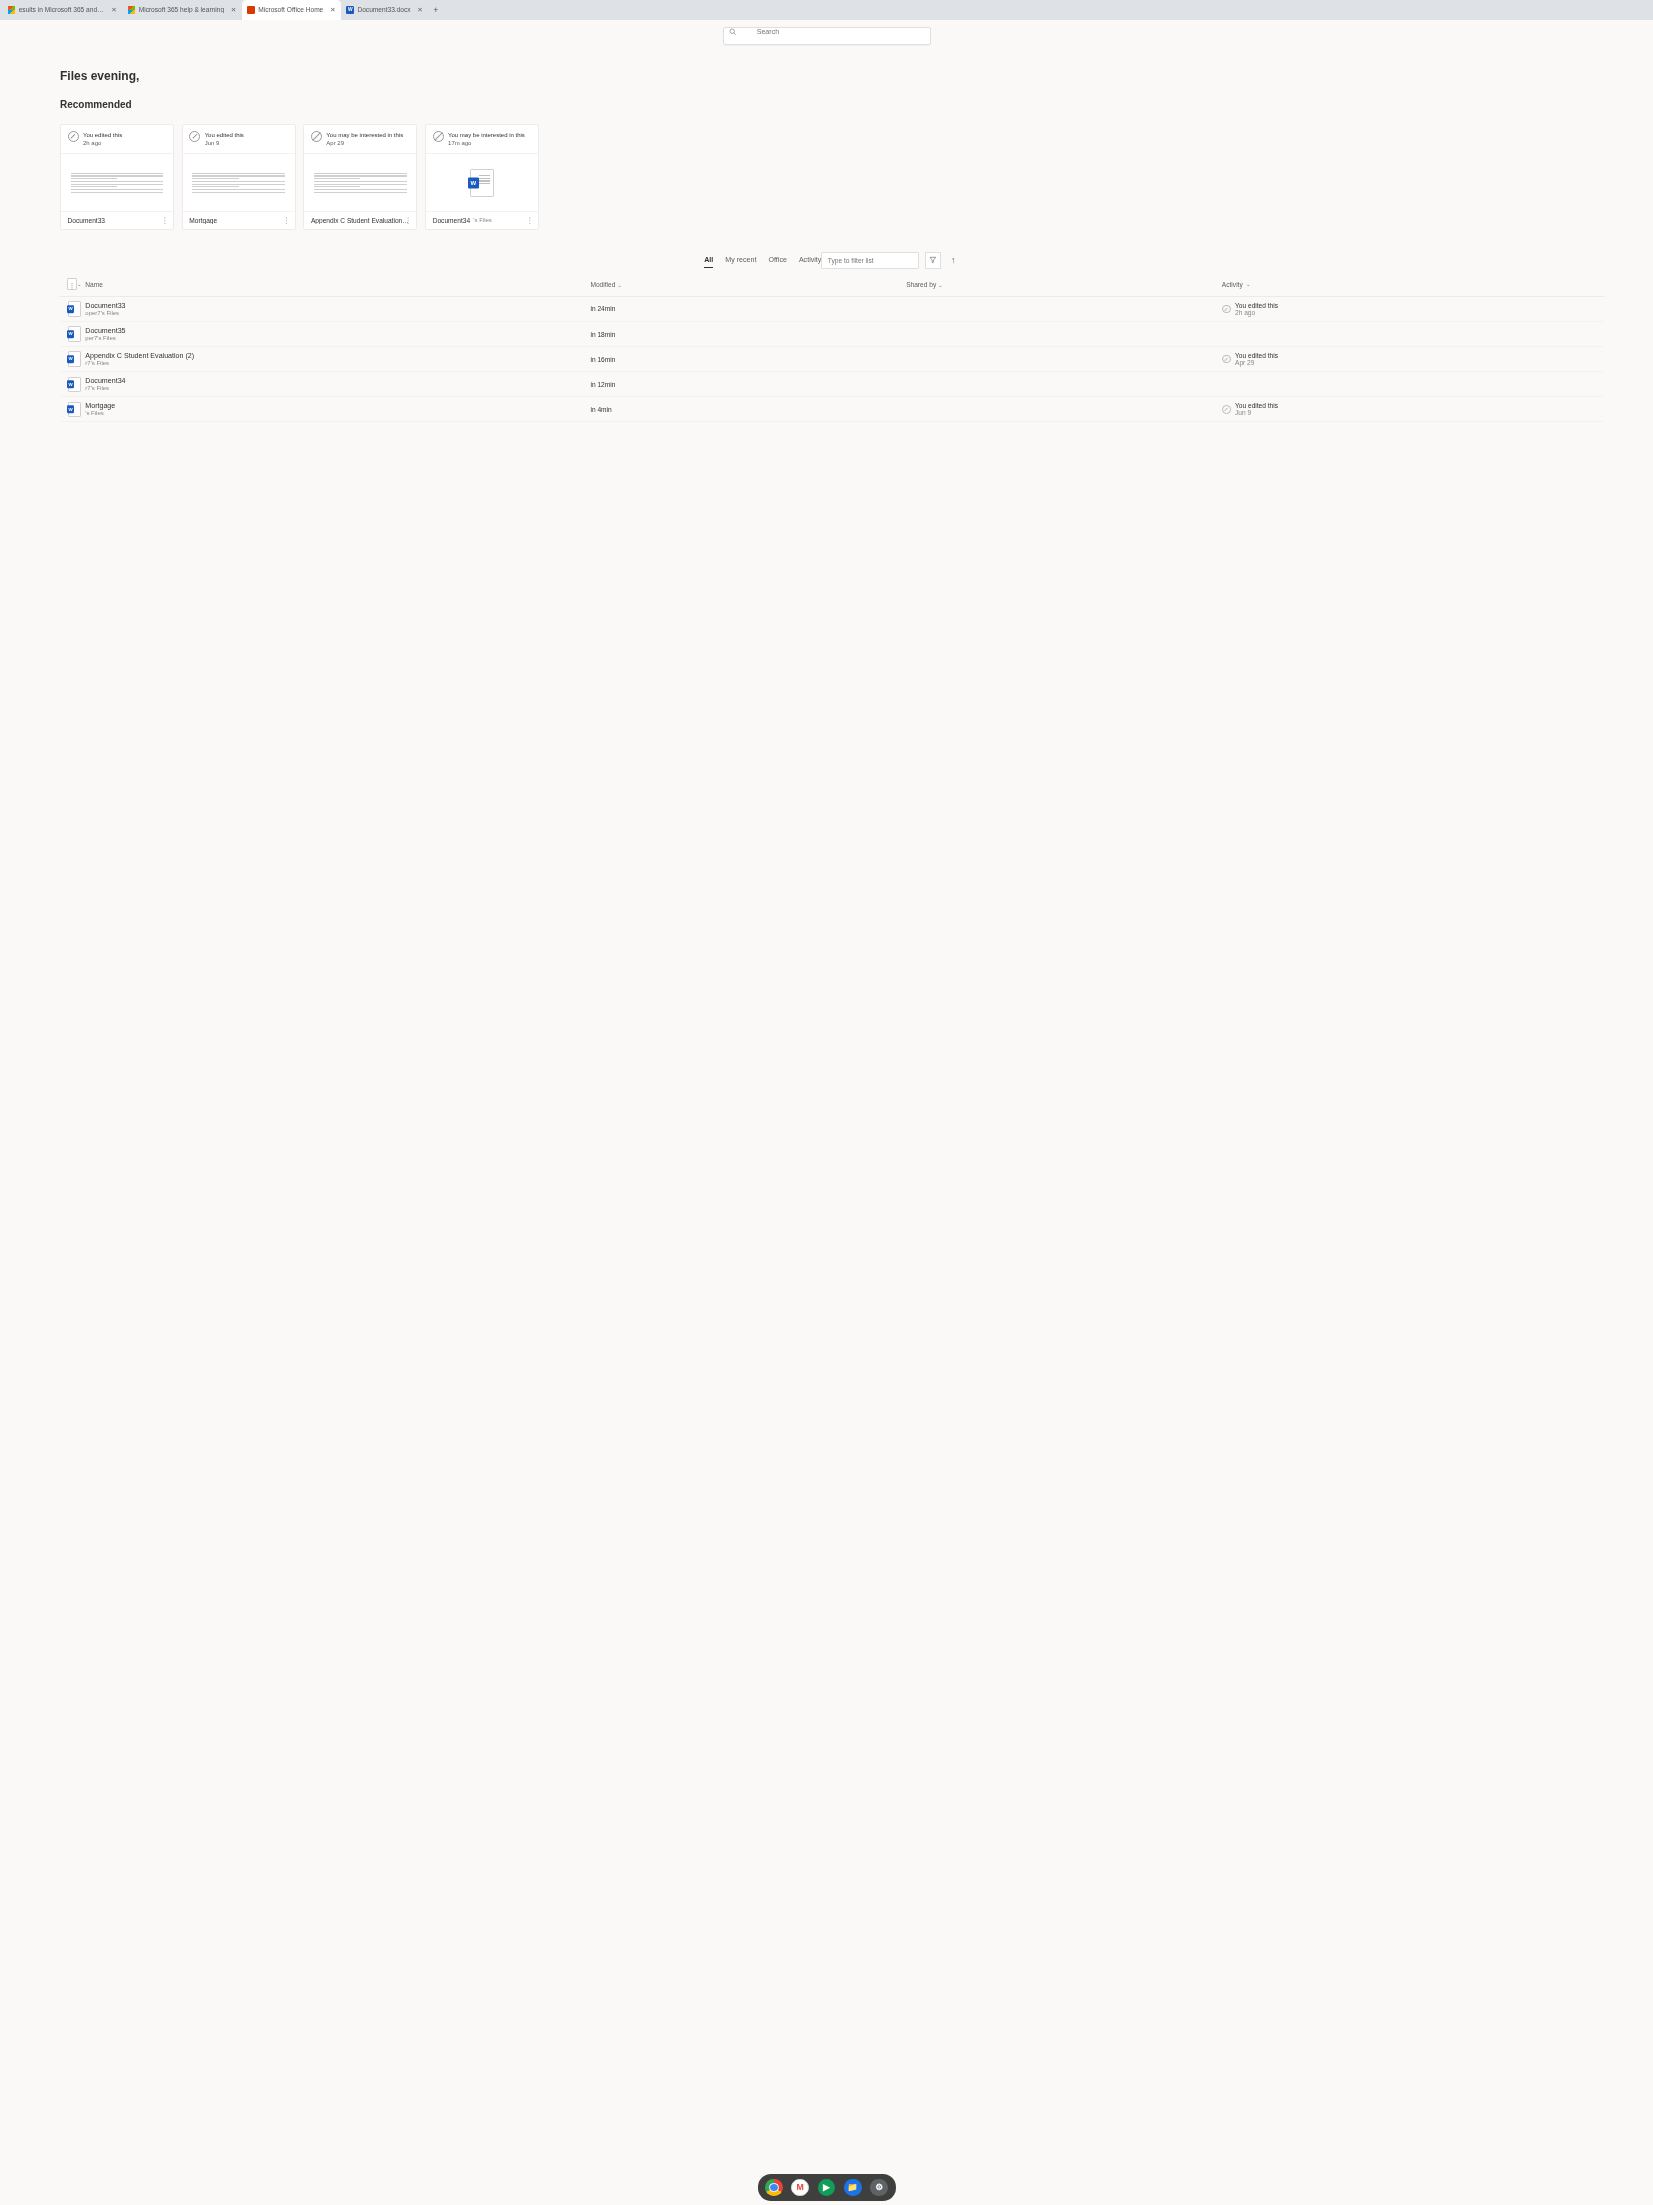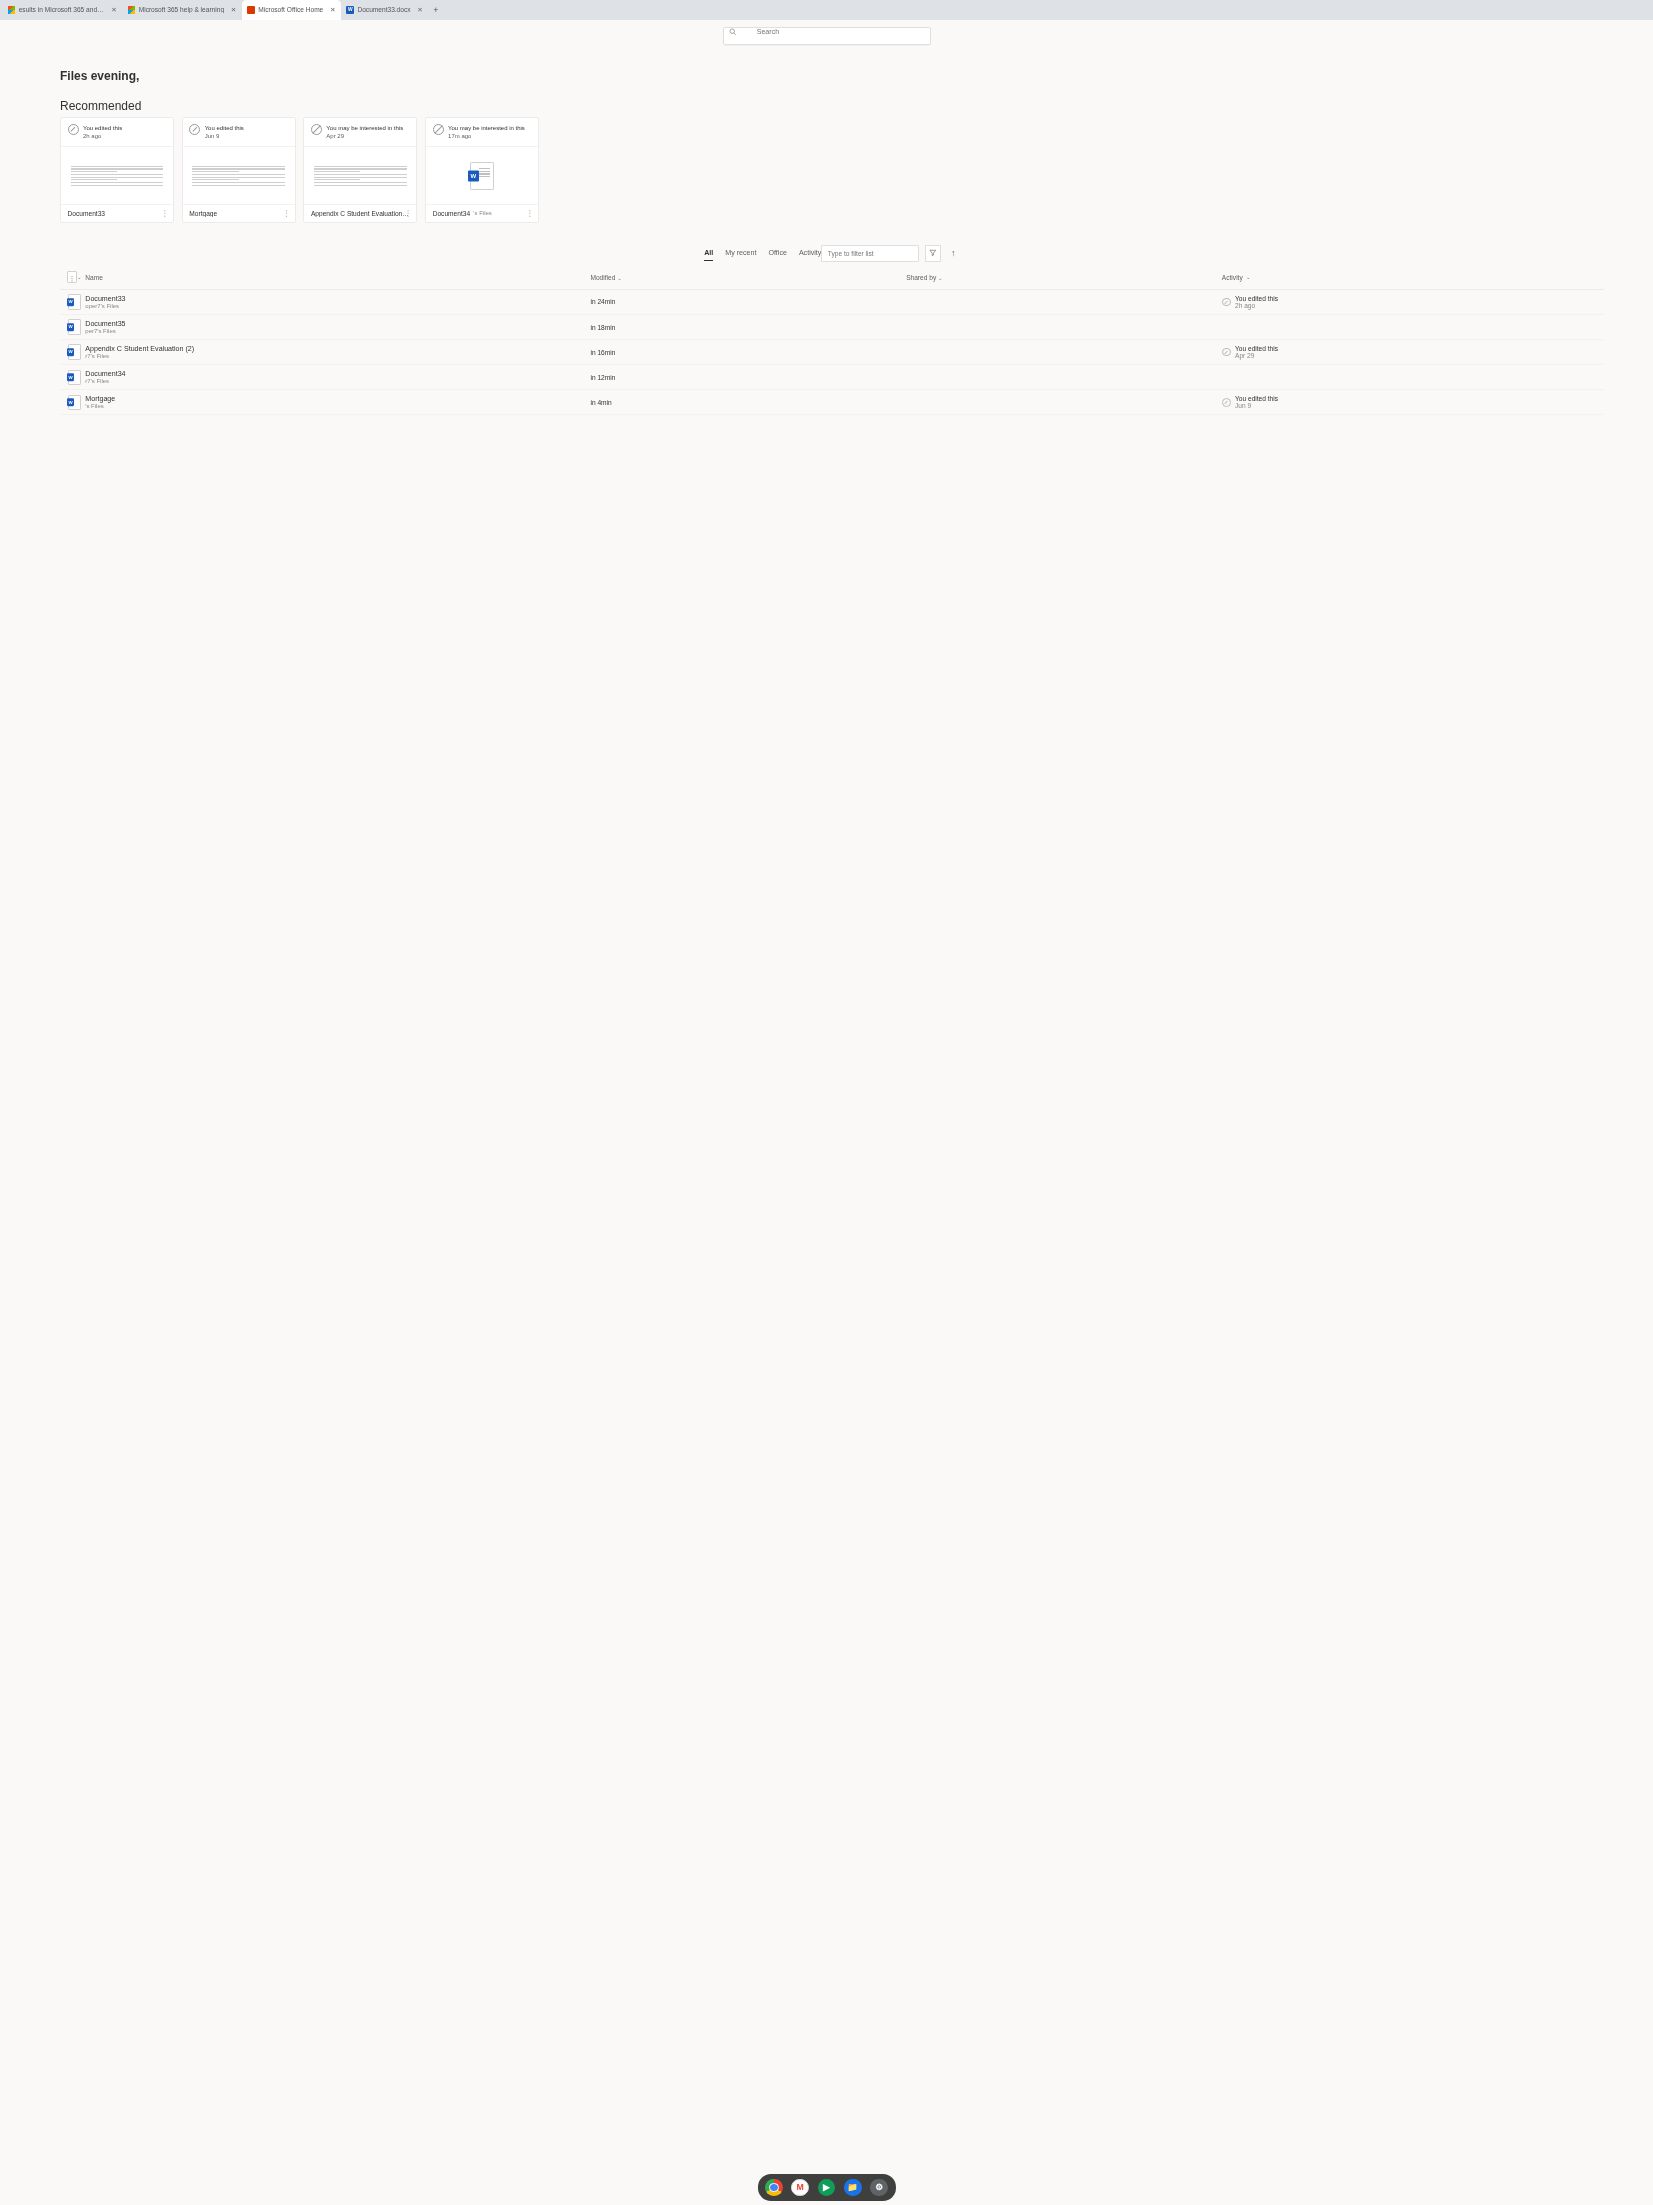--- a/index.html
+++ b/index.html
@@ -14,21 +14,21 @@
   .tab .close-x { font-size: 6.6px; color: #666; margin-left: 3.3px; }
   .new-tab-btn { display: flex; align-items: center; justify-content: center; width: 15.3px; font-size: 8.8px; color: #555; cursor: pointer; }
   
   
   .page { background: #faf9f8; min-height: calc(100vh - 19.7px); padding: 0 0 11px 0; }
   .top-bar { display:flex; justify-content:center; padding: 7.7px 0; }
   .search-box { width: 208px; height: 17.5px; background: #fff; border: 0.5px solid #e1dfdd; border-radius: 2.2px; display: flex; align-items: flex-start; padding: 0 5.5px; color: #777; font-size: 7.1px; gap: 20px; box-shadow: 0 0.5px 1.1px rgba(0,0,0,0.04); }
   
   .content { padding: 5.5px 49px 0 60px; }
   h1.greeting { font-size: 12px; font-weight: 600; color: #323130; margin: 11px 0 16.4px; }
-  h2.section-title { font-size: 12px; font-weight: 400; color: #323130; margin-bottom: 4px; }
+  h2.section-title { font-size: 10px; font-weight: 700; color: #323130; margin-bottom: 14px; }
   
   
   .rec-row { display: flex; gap: 7.7px; margin-bottom: 22px; }
   .rec-card { width: 114px; background: #fff; border: 0.5px solid #edebe9; border-radius: 2.2px; overflow: hidden; cursor: pointer; display:flex; flex-direction:column; }
   .rec-head { display: flex; align-items: flex-start; gap: 4.4px; padding: 5.5px 6.6px; }
   .rec-icon { width: 11px; height: 11px; border: 0.8px solid #999; border-radius: 50%; display:flex; align-items:center; justify-content:center; font-size: 6px; color:#999; flex-shrink:0; position:relative; }
   .rec-icon.pencil::before { content:""; width:5.5px; height:1.1px; background:#999; transform:rotate(-45deg); }
   .rec-icon.slash::after { content:""; position:absolute; width:11px; height:0.8px; background:#999; transform:rotate(-45deg); }
   .rec-text { font-size: 6px; line-height: 1.4; }
   .rec-text .line1 { color: #323130; }

